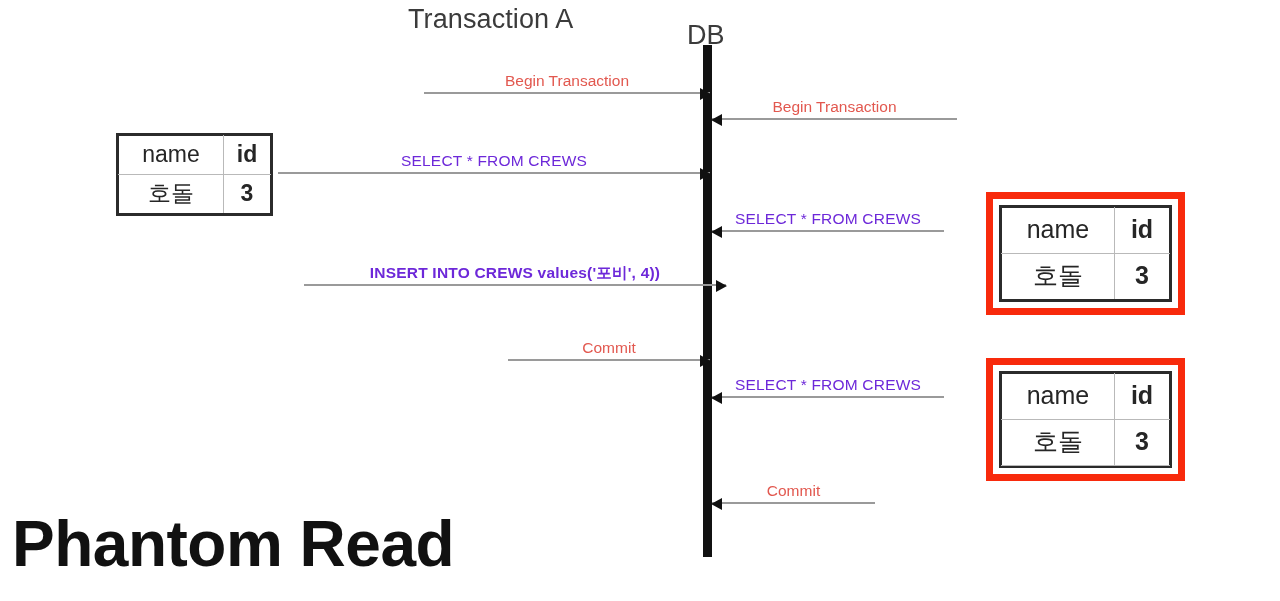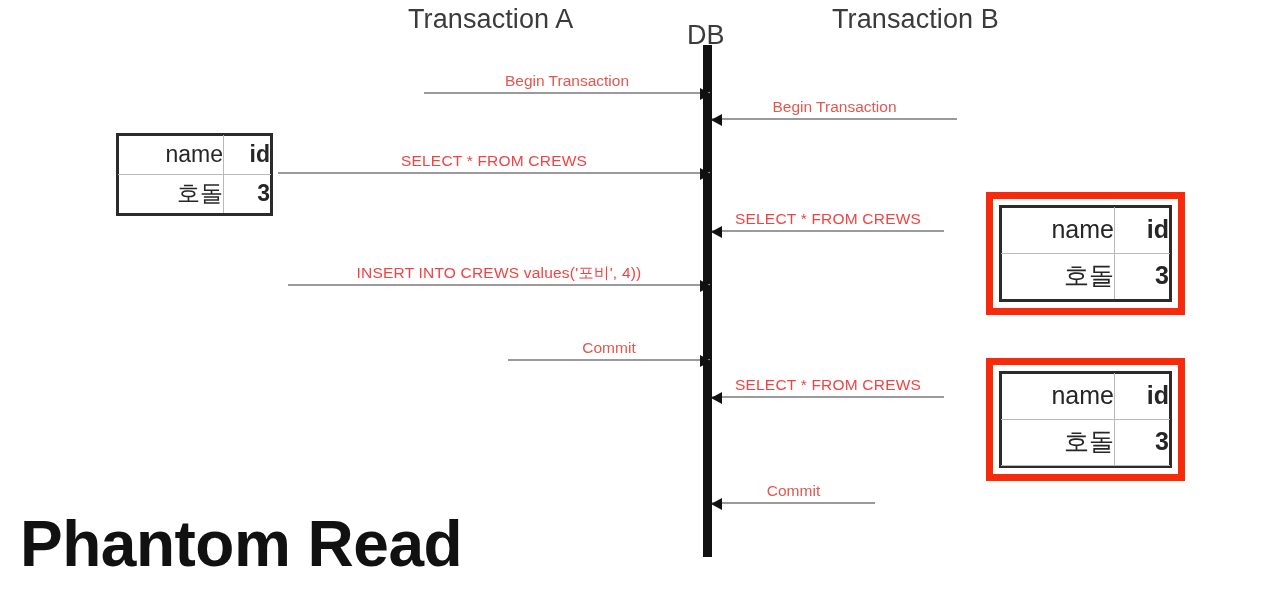--- a/index.html
+++ b/index.html
@@ -73,40 +73,40 @@
   }
   .msg.right .head {
     right: -1px;
     border-left: 11px solid #111111;
   }
   .msg.left .head {
     left: -1px;
     border-right: 11px solid #111111;
   }
   .label.red  { color: #e2584f; margin-top: 27px; }
-  .label.dark { color: #ef4444; letter-spacing: 0.2px; }
+  .label.dark { color: #6d28d9; letter-spacing: 0.2px; }
 
   
   #msg-begin-a       { left: 424px; width: 286px; top: 62px; }
   #msg-begin-b       { left: 712px; width: 245px; top: 88px; }
   #msg-select-a      { left: 278px; width: 432px; top: 142px; }
   #msg-select-b1     { left: 712px; width: 232px; top: 200px; }
-  #msg-insert-a      { left: 288px; width: 422px; top: 254px; }
+  #msg-insert-a      { left: 304px; width: 422px; top: 254px; font-weight: bold; }
   #msg-commit-a      { left: 508px; width: 202px; top: 329px; }
   #msg-select-b2     { left: 712px; width: 232px; top: 366px; }
   #msg-commit-b      { left: 712px; width: 163px; top: 472px; }
 
   
   .tbl {
     border-collapse: collapse;
     background: #ffffff;
   }
   .tbl td {
     border: 1.4px solid #b9b9b9;
-    text-align: right;
+    text-align: center;
     white-space: nowrap;
     color: #262626;
   }
   .tbl .outer-top td    { border-top-color: #2b2b2b; }
   .tbl .outer-bottom td { border-bottom-color: #2b2b2b; }
   .tbl td.c-name { border-left-color: #2b2b2b; }
   .tbl td.c-id   { border-right-color: #2b2b2b; font-weight: bold; }
 
   
   .table-plain {
@@ -140,38 +140,37 @@
     height: 38px;
   }
   .table-hl .tbl td.c-name { width: 112px; }
   .table-hl .tbl td.c-id   { width: 54px; }
   #table-b1 { left: 986px; top: 192px; }
   #table-b2 { left: 986px; top: 358px; }
 
   
   #caption {
     position: absolute;
-    left: 20px;
+    left: 12px;
     top: 512px;
     font-size: 64px;
     font-weight: bold;
     color: #111111;
     letter-spacing: -0.5px;
     line-height: 1;
     white-space: nowrap;
   }
 </style>
 </head>
 <body>
 
 <div id="canvas">
 
   <div class="col-title" id="title-tx-a">Transaction A</div>
   <div class="col-title" id="title-db">DB</div>
-  <div class="col-title" id="title-tx-b">Transaction B</div>
 
   <div class="lifeline"></div>
 
   <div class="msg right" id="msg-begin-a">
     <div class="label red">Begin Transaction</div>
     <div class="line"></div>
     <div class="head"></div>
   </div>
 
   <div class="msg left" id="msg-begin-b">

